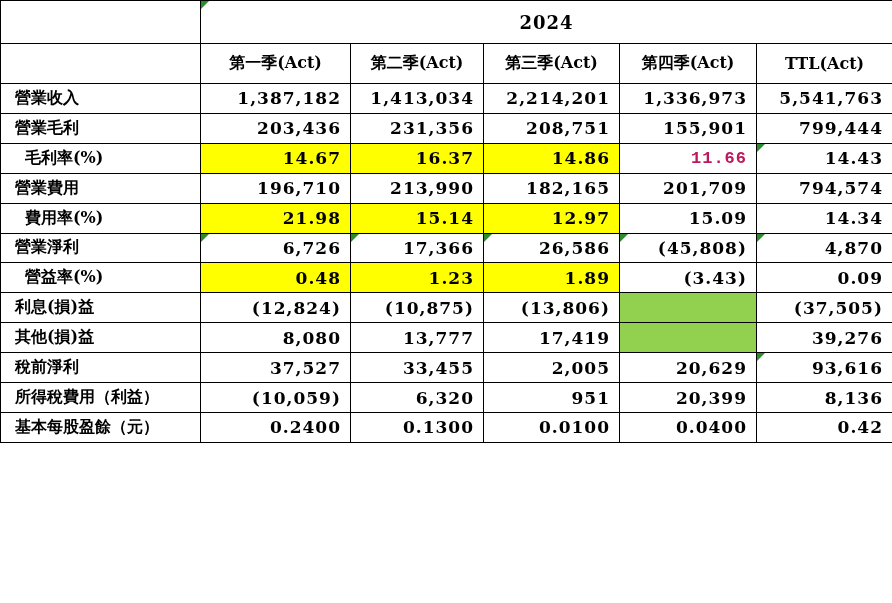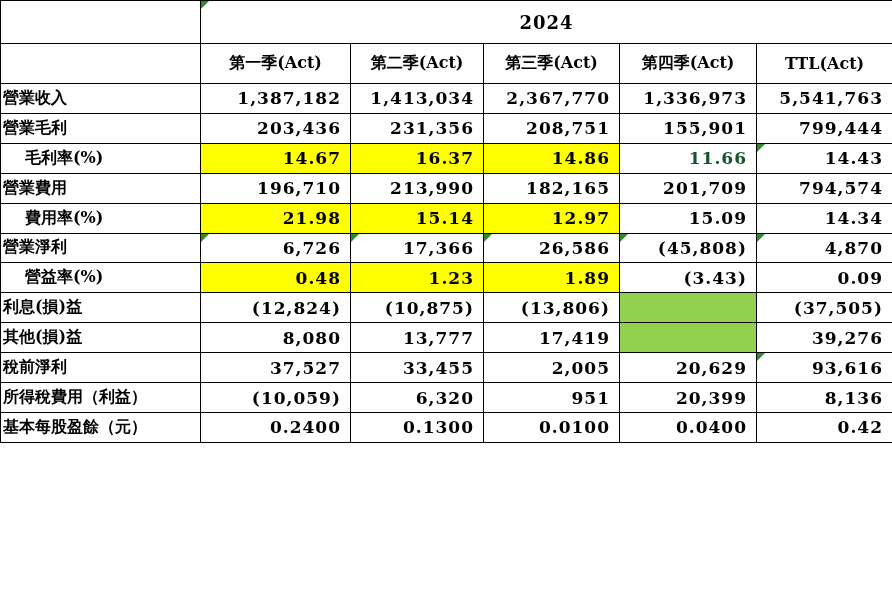--- a/index.html
+++ b/index.html
@@ -31,21 +31,21 @@
     text-align: center;
     font-size: 18px;
     letter-spacing: 1px;
   }
   td.colhead {
     text-align: center;
     font-size: 16px;
   }
   td.label {
     text-align: left;
-    padding-left: 2px;
+    padding-left: 14px;
     font-size: 16px;
   }
   td.label.indent { padding-left: 24px; }
   td.num {
     text-align: right;
     padding-right: 9px;
     font-size: 17px;
     letter-spacing: 1px;
   }
   .corner {
@@ -86,38 +86,38 @@
       <td class="colhead">第三季(Act)</td>
       <td class="colhead">第四季(Act)</td>
       <td class="colhead">TTL(Act)</td>
     </tr>
   </thead>
   <tbody>
       <tr>
         <td class="label">營業收入</td>
         <td class="num"><span>1,387,182</span></td>
         <td class="num"><span>1,413,034</span></td>
-        <td class="num"><span>2,367,770</span></td>
+        <td class="num"><span>2,214,201</span></td>
         <td class="num"><span>1,336,973</span></td>
         <td class="num"><span>5,541,763</span></td>
       </tr>
       <tr>
         <td class="label">營業毛利</td>
         <td class="num"><span>203,436</span></td>
         <td class="num"><span>231,356</span></td>
         <td class="num"><span>208,751</span></td>
         <td class="num"><span>155,901</span></td>
         <td class="num"><span>799,444</span></td>
       </tr>
       <tr>
         <td class="label indent">毛利率(%)</td>
         <td class="num" style="background-color: rgb(255, 255, 0);"><span>14.67</span></td>
         <td class="num" style="background-color: rgb(255, 255, 0);"><span>16.37</span></td>
         <td class="num" style="background-color: rgb(255, 255, 0);"><span>14.86</span></td>
-        <td class="num" style="color: #14532d;"><span>11.66</span></td>
+        <td class="num" style="color: #be185d; font-family: Liberation Mono, monospace;"><span>11.66</span></td>
         <td class="num"><span>14.43</span><span class="corner" style="border-top-color: rgb(46, 139, 46);"></span></td>
       </tr>
       <tr>
         <td class="label">營業費用</td>
         <td class="num"><span>196,710</span></td>
         <td class="num"><span>213,990</span></td>
         <td class="num"><span>182,165</span></td>
         <td class="num"><span>201,709</span></td>
         <td class="num"><span>794,574</span></td>
       </tr>

